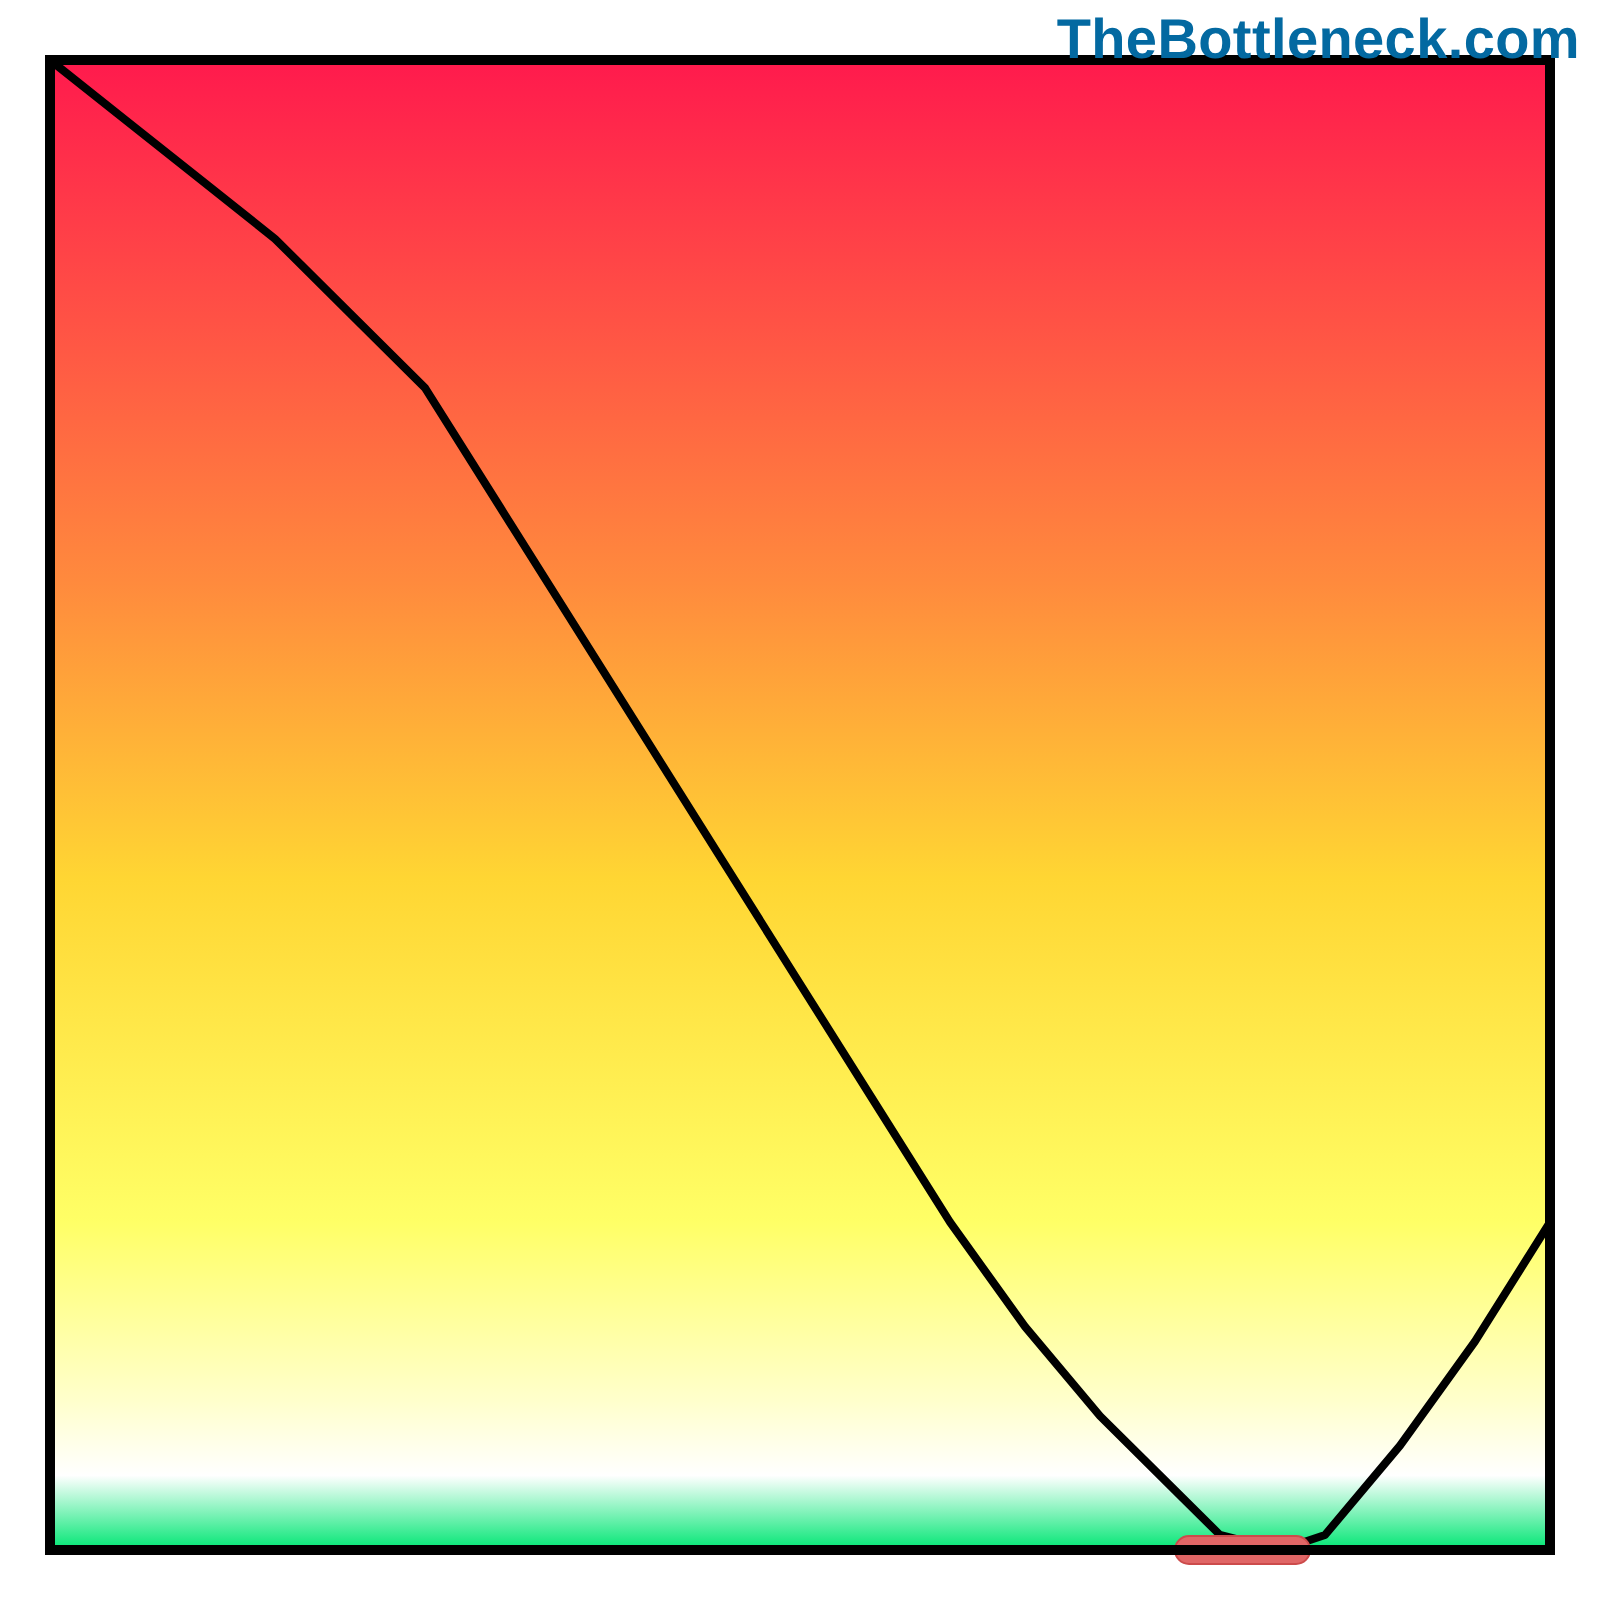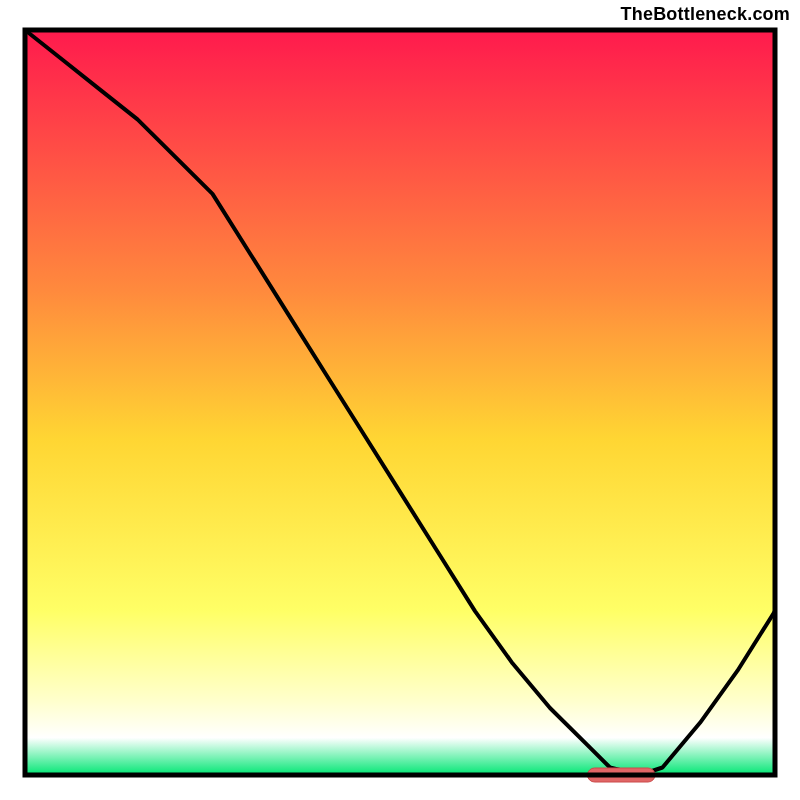--- a/index.html
+++ b/index.html
@@ -12,23 +12,23 @@
   }
   .container {
     position: relative;
     width: 800px;
     height: 800px;
   }
   .watermark {
     position: absolute;
     top: 4px;
     right: 10px;
-    font-size: 18px;
+    font-size: 28px;
     font-weight: 600;
-    color: #000000;
+    color: #0369a1;
     letter-spacing: 0.2px;
   }
   svg {
     display: block;
   }
 </style>
 </head>
 <body>
 <div class="container">
 

